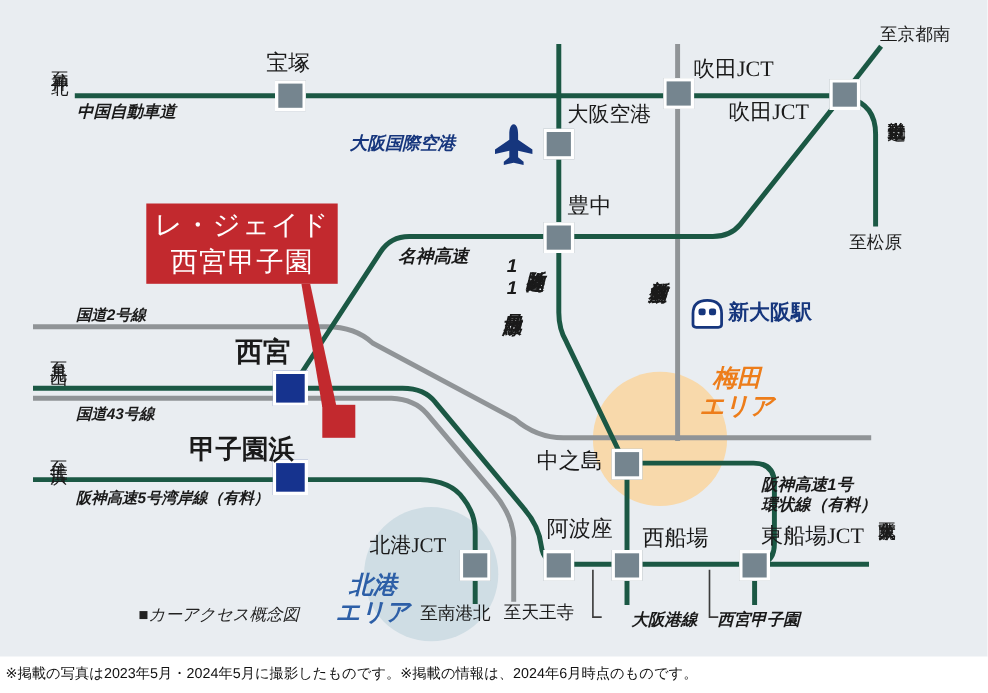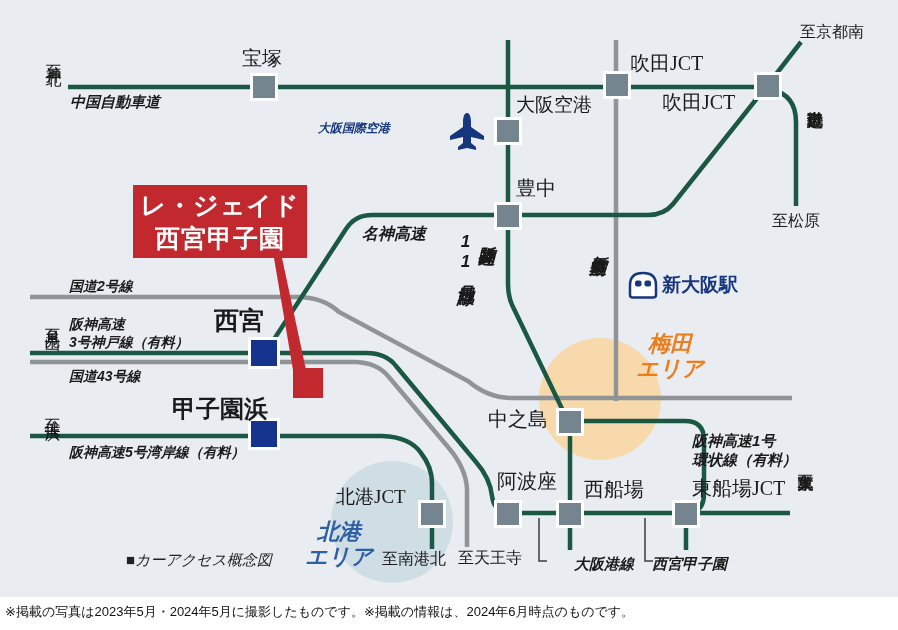--- a/index.html
+++ b/index.html
@@ -18,21 +18,21 @@
   
   .rl{font-size:14px;}
   
   .node{position:absolute;z-index:4;box-sizing:border-box;}
   .node-gray{width:28px;height:28px;background:#75858f;border:3px solid #ffffff;}
   .node-blue{width:32px;height:32px;background:#16338e;border:3px solid #ffffff;}
   .node-red{width:30px;height:30px;background:#c2292e;}
   
   #callout{position:absolute;left:133px;top:185px;width:174px;height:73px;background:#c2292e;
            z-index:6;display:flex;align-items:center;justify-content:center;text-align:center;
-           color:#fff;font-family:"Liberation Serif","DejaVu Serif",serif;font-weight:bold;
+           color:#fff;font-family:"Liberation Serif","DejaVu Serif",serif;font-weight:normal;
            font-size:25px;line-height:33px;white-space:pre-line;letter-spacing:1px;}
   
   #umeda-label{left:635px;top:331px;width:70px;text-align:center;font-size:22px;line-height:25px;color:#ed7d1a;}
   #hokko-label{left:301px;top:519px;width:76px;text-align:center;font-size:22px;line-height:25px;color:#2d5fa7;}
   
   .navy{color:#16367d;}
   
   #footer{position:absolute;left:0;top:597px;width:898px;height:33px;background:#ffffff;z-index:5;padding-left:34px;}
   #footer-text{position:absolute;left:5px;top:6px;font-size:13px;color:#111;
                font-family:"Liberation Sans","DejaVu Sans",sans-serif;}
@@ -126,30 +126,28 @@
   <div class="lbl serif pl" style="left:692px;top:477px;">東船場JCT</div>
   <div class="lbl serif" style="left:336px;top:486px;font-size:19px;">北港JCT</div>
 
   <div class="lbl sans" style="left:70px;top:93px;font-size:15px;">中国自動車道</div>
   <div class="lbl sans" style="left:362px;top:225px;font-size:16px;">名神高速</div>
   <div class="lbl sans vert" style="left:455px;top:232px;font-size:17px;line-height:21px;letter-spacing:1px;">阪神高速
 11号池田線</div>
   <div class="lbl serif vert" style="left:805px;top:98px;font-size:17px;letter-spacing:0;">近畿自動車道</div>
   <div class="lbl sans vert" style="left:588px;top:242px;font-size:17px;letter-spacing:1px;">新御堂筋</div>
   <div class="lbl rl sans" style="left:69px;top:278px;">国道2号線</div>
-  <div class="lbl rl sans" style="left:69px;top:315px;line-height:18px;">阪神高速
-3号神戸線（有料）</div>
   <div class="lbl rl sans" style="left:69px;top:368px;">国道43号線</div>
   <div class="lbl rl sans" style="left:69px;top:444px;">阪神高速5号湾岸線（有料）</div>
   <div class="lbl sans" style="left:692px;top:431px;font-size:15px;line-height:19px;">阪神高速1号
 環状線（有料）</div>
   <div class="lbl sans" style="left:547px;top:555px;font-size:15px;margin-left:27px;">大阪港線</div>
   <div class="lbl sans" style="left:652px;top:555px;font-size:15px;">西宮甲子園</div>
 
-  <div class="lbl sans navy" style="left:318px;top:122px;font-size:12px;">大阪国際空港</div>
+  <div class="lbl sans navy" style="left:318px;top:122px;font-size:16px;">大阪国際空港</div>
   <div class="lbl serif navy" style="left:662px;top:274px;font-size:19px;font-weight:bold;">新大阪駅</div>
 
   <div class="lbl sans" id="umeda-label">梅田
 エリア</div>
   <div class="lbl sans" id="hokko-label">北港
 エリア</div>
 
   <div class="lbl sans" id="caption">■カーアクセス概念図</div>
   <div id="footer">
     <div id="footer-text">※掲載の写真は2023年5月・2024年5月に撮影したものです。※掲載の情報は、2024年6月時点のものです。</div>

